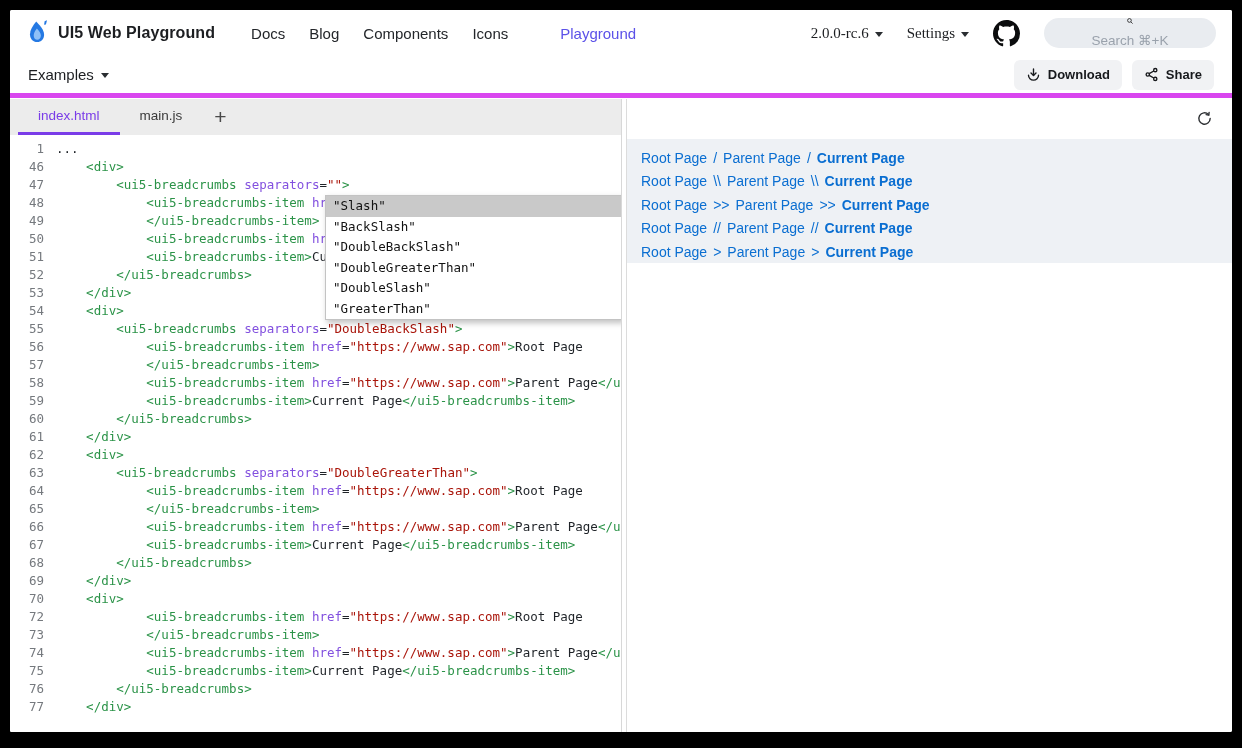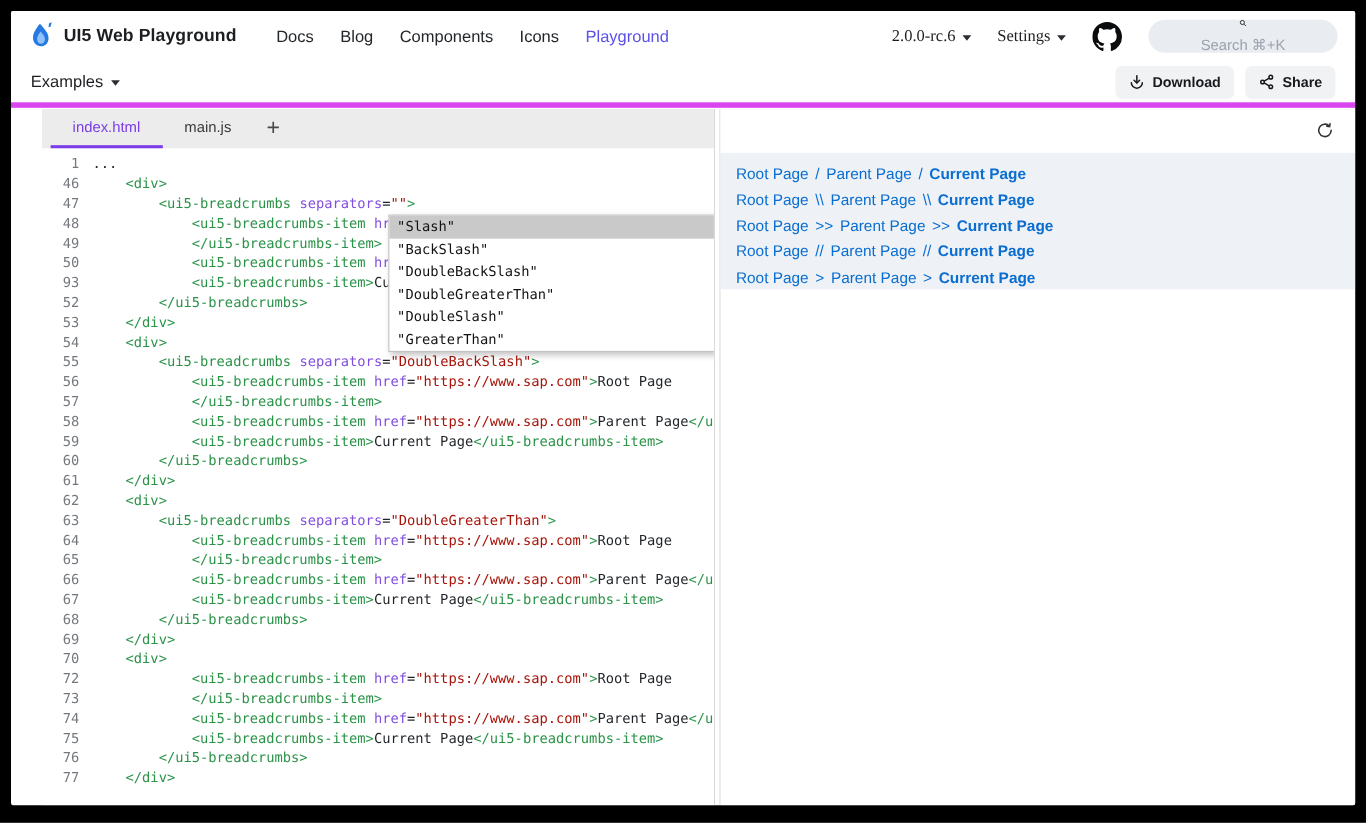--- a/index.html
+++ b/index.html
@@ -10,41 +10,41 @@
   .app {
     position:absolute; left:10px; top:10px; right:10px; bottom:16px;
     background:#fff; border-radius:2px; overflow:hidden;
   }
   
   .topbar { height:46px; display:flex; align-items:center; padding:0 16px; background:#fff; }
   .brand { display:flex; align-items:center; gap:8px; cursor:pointer; }
   .brand-title { font-size:16px; font-weight:700; color:#1c1e21; letter-spacing:.1px; }
   .main-nav { display:flex; gap:24px; margin-left:36px; font-size:15px; color:#23262a; }
   .nav-link { cursor:pointer; }
-  .nav-link.active { color:var(--accent); }
+  .nav-link.active { color:var(--accent);margin-left:28px; }
   .topbar-right { margin-left:auto; display:flex; align-items:center; gap:24px; }
   .menu-trigger { display:flex; align-items:center; gap:6px; font-size:15px; color:#1c1e21; cursor:pointer;font-family:Liberation Serif, serif; }
   .caret { width:0; height:0; border-left:4.5px solid transparent; border-right:4.5px solid transparent; border-top:5.5px solid #2a2d31; margin-top:2px; }
   .gh { width:27px; height:27px; display:block; }
   .search-pill {
     width:172px; height:30px; border-radius:15px; background:#e9ecf0;
     display:flex; align-items:center; gap:8px; padding:0 12px; cursor:text;flex-direction:column;
   }
   .search-ph { font-size:13.5px; color:#9aa2ac; }
   
   .examples-bar { height:42px; border-bottom:5px solid #d946ef; display:flex; align-items:center; padding:0 18px; }
   .examples-btn { display:flex; align-items:center; gap:7px; font-size:15px; color:#1c1e21; cursor:pointer; }
   .bar-actions { margin-left:auto; display:flex; gap:10px; }
   .btn {
     height:30px; background:#f1f2f4; border:none; border-radius:6px;
     display:flex; align-items:center; gap:7px; padding:0 12px;
     font-family:"Liberation Sans",sans-serif; font-size:13px; font-weight:700; color:#17191c; cursor:pointer;
   }
   
-  .main { position:absolute; top:89px; left:0; right:0; bottom:0; display:flex;padding-left:28px; }
+  .main { position:absolute; top:89px; left:0; right:0; bottom:0; display:flex; }
   .editor-pane { width:612px; flex:none; position:relative; background:#fff; border-right:1px solid #d8d8d8; overflow:hidden; }
   .tabstrip { height:36px; background:#ececec; display:flex; align-items:stretch; padding-left:8px; }
   .tab { display:flex; align-items:center; padding:0 20px; font-size:13.5px; color:#3a3a3a; cursor:pointer; border-bottom:3px solid transparent; }
   .tab.active { color:var(--tab-accent); border-bottom-color:var(--tab-accent); }
   .add-tab { display:flex; align-items:center; padding:0 12px; font-size:21px; font-weight:400; color:#4a4a4a; cursor:pointer; }
   .code-area {
     position:absolute; top:36px; left:0; right:0; bottom:0; background:#fff;
     font-family:"DejaVu Sans Mono", monospace; font-size:12.5px; line-height:18px;
     padding-top:5px; overflow:hidden; cursor:text;
   }
@@ -152,21 +152,21 @@
           </div>
         <div class="add-tab">+</div>
       </div>
       <div class="code-area">
           <div class="cm-line"><span class="ln">1</span><span class="code"><span class="c-t">...</span></span></div>
           <div class="cm-line"><span class="ln">46</span><span class="code"><span class="c-t">    </span><span class="c-g">&lt;div&gt;</span></span></div>
           <div class="cm-line"><span class="ln">47</span><span class="code"><span class="c-t">        </span><span class="c-g">&lt;ui5-breadcrumbs</span><span class="c-t"> </span><span class="c-a">separators</span><span class="c-t">=</span><span class="c-s">""</span><span class="c-g">&gt;</span></span></div>
           <div class="cm-line"><span class="ln">48</span><span class="code"><span class="c-t">            </span><span class="c-g">&lt;ui5-breadcrumbs-item</span><span class="c-t"> </span><span class="c-a">href</span><span class="c-t">=</span><span class="c-s">"https://www.sap.com"</span><span class="c-g">&gt;</span><span class="c-t">Root Page</span></span></div>
           <div class="cm-line"><span class="ln">49</span><span class="code"><span class="c-t">            </span><span class="c-g">&lt;/ui5-breadcrumbs-item&gt;</span></span></div>
           <div class="cm-line"><span class="ln">50</span><span class="code"><span class="c-t">            </span><span class="c-g">&lt;ui5-breadcrumbs-item</span><span class="c-t"> </span><span class="c-a">href</span><span class="c-t">=</span><span class="c-s">"https://www.sap.com"</span><span class="c-g">&gt;</span><span class="c-t">Parent Page</span><span class="c-g">&lt;/ui5-breadcrumbs-item&gt;</span></span></div>
-          <div class="cm-line"><span class="ln">93</span><span class="code"><span class="c-t">            </span><span class="c-g">&lt;ui5-breadcrumbs-item&gt;</span><span class="c-t">Current Page</span><span class="c-g">&lt;/ui5-breadcrumbs-item&gt;</span></span></div>
+          <div class="cm-line"><span class="ln">51</span><span class="code"><span class="c-t">            </span><span class="c-g">&lt;ui5-breadcrumbs-item&gt;</span><span class="c-t">Current Page</span><span class="c-g">&lt;/ui5-breadcrumbs-item&gt;</span></span></div>
           <div class="cm-line"><span class="ln">52</span><span class="code"><span class="c-t">        </span><span class="c-g">&lt;/ui5-breadcrumbs&gt;</span></span></div>
           <div class="cm-line"><span class="ln">53</span><span class="code"><span class="c-t">    </span><span class="c-g">&lt;/div&gt;</span></span></div>
           <div class="cm-line"><span class="ln">54</span><span class="code"><span class="c-t">    </span><span class="c-g">&lt;div&gt;</span></span></div>
           <div class="cm-line"><span class="ln">55</span><span class="code"><span class="c-t">        </span><span class="c-g">&lt;ui5-breadcrumbs</span><span class="c-t"> </span><span class="c-a">separators</span><span class="c-t">=</span><span class="c-s">"DoubleBackSlash"</span><span class="c-g">&gt;</span></span></div>
           <div class="cm-line"><span class="ln">56</span><span class="code"><span class="c-t">            </span><span class="c-g">&lt;ui5-breadcrumbs-item</span><span class="c-t"> </span><span class="c-a">href</span><span class="c-t">=</span><span class="c-s">"https://www.sap.com"</span><span class="c-g">&gt;</span><span class="c-t">Root Page</span></span></div>
           <div class="cm-line"><span class="ln">57</span><span class="code"><span class="c-t">            </span><span class="c-g">&lt;/ui5-breadcrumbs-item&gt;</span></span></div>
           <div class="cm-line"><span class="ln">58</span><span class="code"><span class="c-t">            </span><span class="c-g">&lt;ui5-breadcrumbs-item</span><span class="c-t"> </span><span class="c-a">href</span><span class="c-t">=</span><span class="c-s">"https://www.sap.com"</span><span class="c-g">&gt;</span><span class="c-t">Parent Page</span><span class="c-g">&lt;/ui5-breadcrumbs-item&gt;</span></span></div>
           <div class="cm-line"><span class="ln">59</span><span class="code"><span class="c-t">            </span><span class="c-g">&lt;ui5-breadcrumbs-item&gt;</span><span class="c-t">Current Page</span><span class="c-g">&lt;/ui5-breadcrumbs-item&gt;</span></span></div>
           <div class="cm-line"><span class="ln">60</span><span class="code"><span class="c-t">        </span><span class="c-g">&lt;/ui5-breadcrumbs&gt;</span></span></div>
           <div class="cm-line"><span class="ln">61</span><span class="code"><span class="c-t">    </span><span class="c-g">&lt;/div&gt;</span></span></div>

